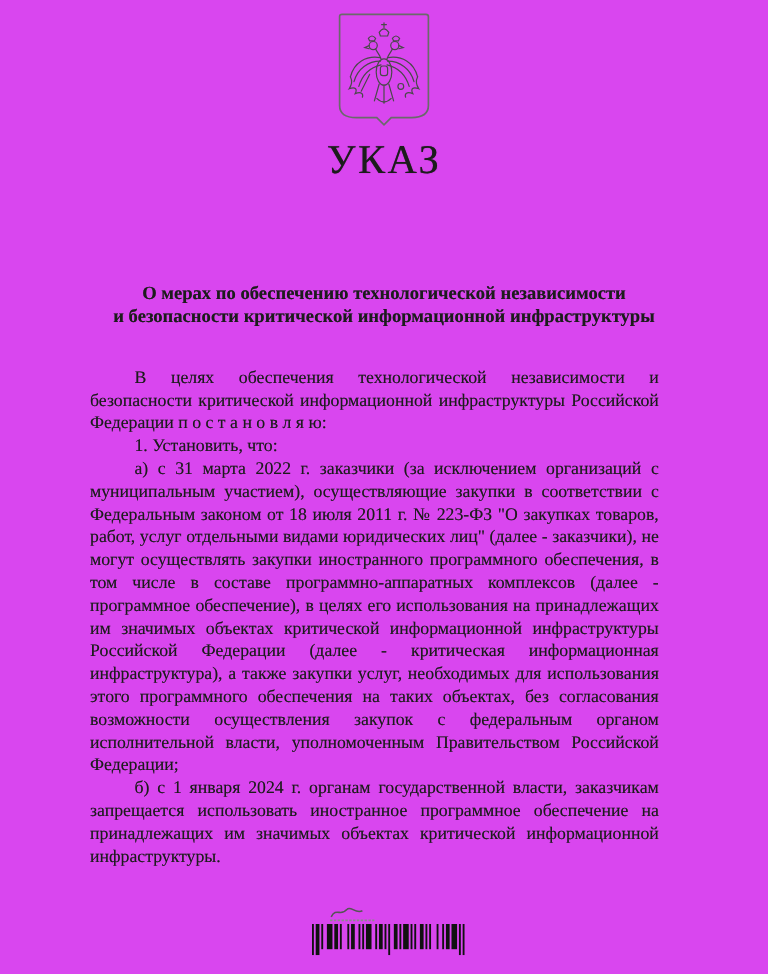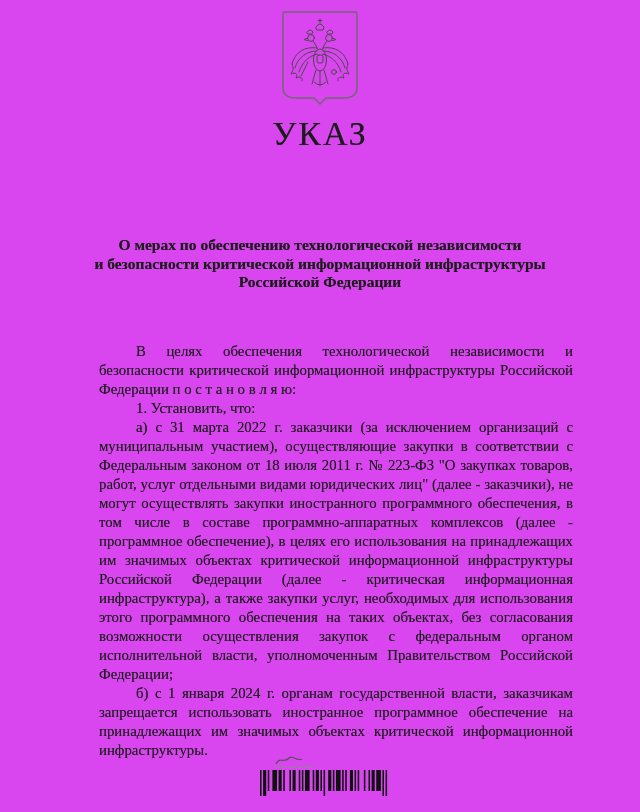--- a/index.html
+++ b/index.html
@@ -17,24 +17,23 @@
     position:absolute;top:168px;left:0;width:640px;text-align:center;
     font-size:19px;letter-spacing:0.5px;word-spacing:7px;font-weight:500;
     text-shadow:0 0 0.6px rgba(30,30,30,.7);
   }
   .heading{
     position:absolute;top:236px;left:60px;width:520px;text-align:center;
     font-weight:bold;font-size:15.5px;line-height:18.5px;
     text-shadow:0 0 0.5px rgba(30,30,30,.6);
   }
   .bodytext{
-    position:absolute;top:306px;left:99px;width:474px;
+    position:absolute;top:306px;left:75px;width:474px;
     font-size:14.8px;line-height:19px;text-align:justify;
     text-shadow:0 0 0.5px rgba(30,30,30,.55);
-    margin-top:36px;
   }
   .bodytext p{margin:0;text-indent:37px;}
   .barcode-wrap{position:absolute;left:240px;top:752px;width:160px;height:58px;}
   .scribble{position:absolute;left:32px;top:0;width:46px;height:18px;}
   .bars{position:absolute;left:20px;top:18px;height:26px;}
   .barcode-number{
     position:absolute;left:0;top:41px;width:160px;text-align:center;
     font-family:"DejaVu Sans Mono", monospace;font-size:11.5px;letter-spacing:1px;color:#1a1a1a;
   }
 </style>
@@ -84,21 +83,20 @@
         <path d="M33,72 Q39,78 45,72"></path>
       </g>
     </svg>
   </div>
 
   <div class="title">УКАЗ</div>
 
   <div class="heading">
     <div>О мерах по обеспечению технологической независимости</div>
     <div>и безопасности критической информационной инфраструктуры</div>
-    <div>Российской Федерации</div>
   </div>
 
   <div class="bodytext">
     <p>В целях обеспечения технологической независимости и безопасности критической информационной инфраструктуры Российской Федерации п о с т а н о в л я ю:</p>
     <p>1. Установить, что:</p>
     <p>а) с 31 марта 2022 г. заказчики (за исключением организаций с муниципальным участием), осуществляющие закупки в соответствии с Федеральным законом от 18 июля 2011 г. № 223-ФЗ "О закупках товаров, работ, услуг отдельными видами юридических лиц" (далее - заказчики), не могут осуществлять закупки иностранного программного обеспечения, в том числе в составе программно-аппаратных комплексов (далее - программное обеспечение), в целях его использования на принадлежащих им значимых объектах критической информационной инфраструктуры Российской Федерации (далее - критическая информационная инфраструктура), а также закупки услуг, необходимых для использования этого программного обеспечения на таких объектах, без согласования возможности осуществления закупок с федеральным органом исполнительной власти, уполномоченным Правительством Российской Федерации;</p>
     <p>б) с 1 января 2024 г. органам государственной власти, заказчикам запрещается использовать иностранное программное обеспечение на принадлежащих им значимых объектах критической информационной инфраструктуры.</p>
   </div>
 
   <div class="barcode-wrap">

